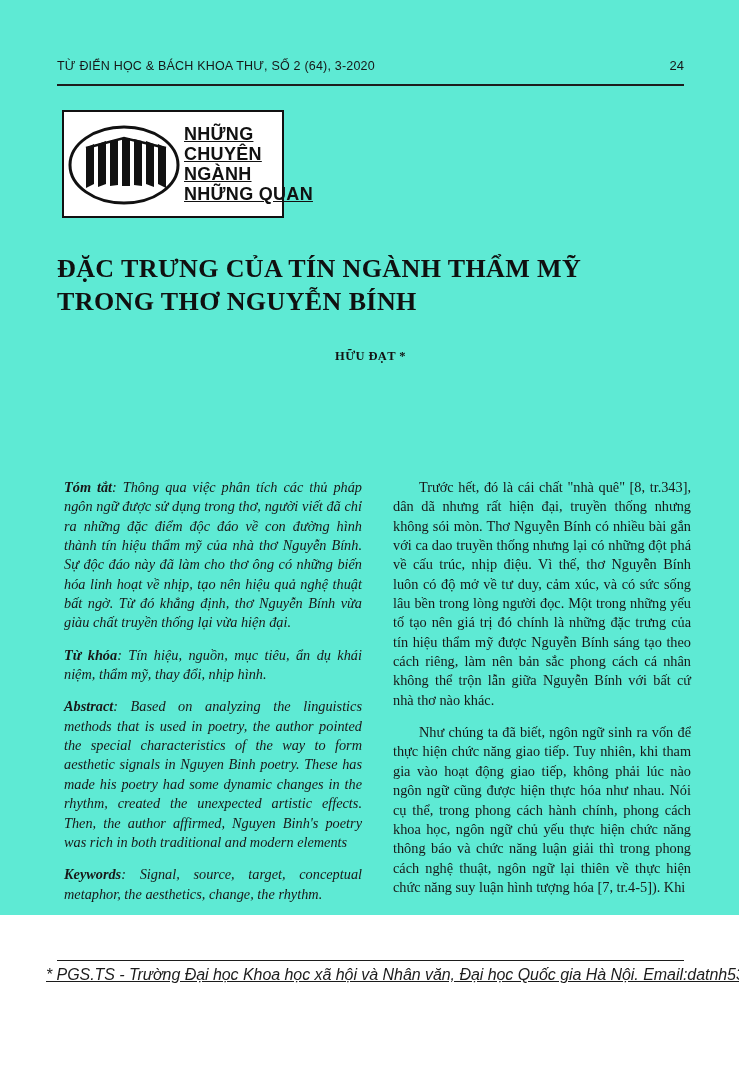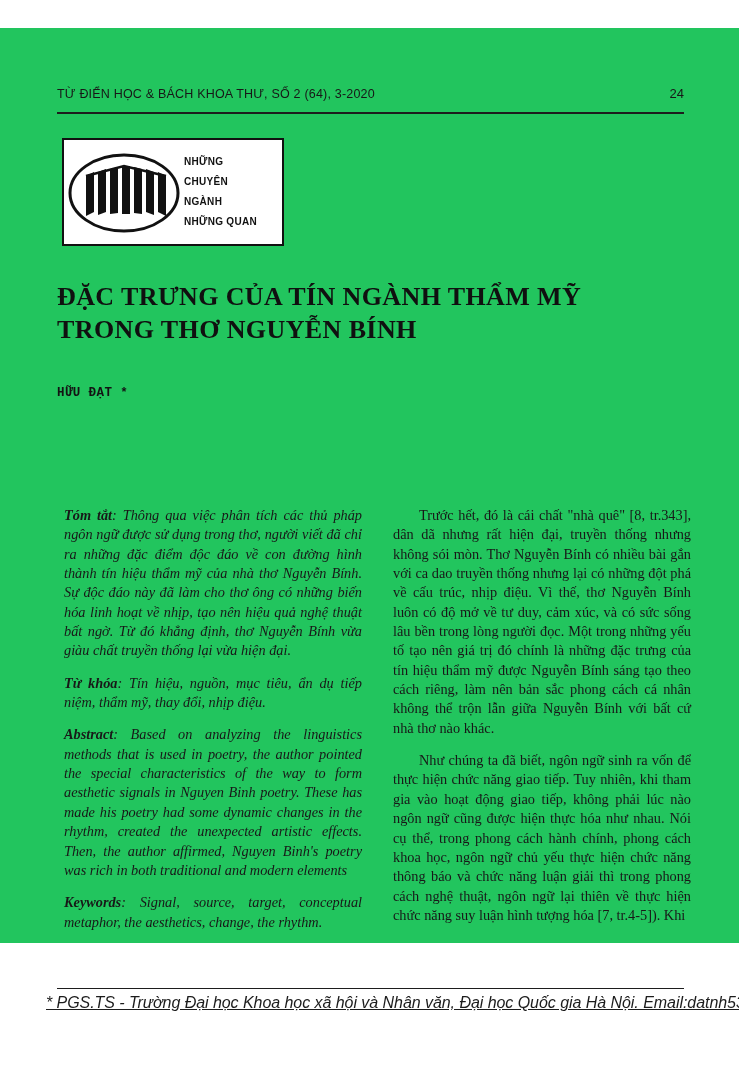--- a/index.html
+++ b/index.html
@@ -13,22 +13,21 @@
     position: relative;
     font-family: "Liberation Serif", "DejaVu Serif", serif;
     color: #1a1a1a;
     overflow: hidden;
   }
   .page {
     position: absolute;
     left: 0; top: 0;
     width: 739px;
     height: 915px;
-    background: #22c55e;
-    margin-top: 28px;
+    background: #5eead4;
   }
 
   
   .header {
     position: absolute;
     left: 57px;
     top: 58px;
     width: 627px;
     display: flex;
     align-items: baseline;
@@ -78,24 +77,25 @@
     height: 100%;
     position: relative;
     flex: 0 0 118px;
   }
   .logo-mark svg { position:absolute; left: 4px; top: 6px; }
   .logo-text {
     flex: 1 1 auto;
     padding-left: 2px;
     font-family: "Liberation Sans", sans-serif;
     font-weight: bold;
-    font-size: 10px;
+    font-size: 18px;
     line-height: 20px;
     letter-spacing: 0.3px;
     color: #111;
+    text-decoration: underline;
   }
   .logo-text div { white-space: nowrap; }
 
   
   .title {
     position: absolute;
     left: 57px;
     top: 252px;
     width: 620px;
     font-family: "Liberation Serif", serif;
@@ -103,24 +103,24 @@
     font-weight: bold;
     line-height: 33px;
     letter-spacing: 0.4px;
     color: #101010;
   }
   .title div { white-space: nowrap; }
 
   .author {
     position: absolute;
     left: 57px;
-    top: 358px;
-    width: 627px;
-    text-align: left;
-    font-family: Liberation Mono, monospace;
+    top: 349px;
+    width: 627px;
+    text-align: center;
+    font-family: Liberation Serif, serif;
     font-weight: bold;
     font-size: 12.5px;
     letter-spacing: 0.4px;
     color: #131313;
   }
 
   
   .columns {
     position: absolute;
     left: 64px;
@@ -216,21 +216,21 @@
     <div>TRONG THƠ NGUYỄN BÍNH</div>
   </div>
 
   <div class="author">HỮU ĐẠT *</div>
 
   <div class="columns">
 
     <div class="col">
       <div class="abs-block">
         <p><span class="lead">Tóm tắt</span><span>: Thông qua việc phân tích các thủ pháp ngôn ngữ được sử dụng trong thơ, người viết đã chỉ ra những đặc điểm độc đáo về con đường hình thành tín hiệu thẩm mỹ của nhà thơ Nguyễn Bính. Sự độc đáo này đã làm cho thơ ông có những biến hóa linh hoạt về nhịp, tạo nên hiệu quả nghệ thuật bất ngờ. Từ đó khẳng định, thơ Nguyễn Bính vừa giàu chất truyền thống lại vừa hiện đại.</span></p>
-        <p class="gap-before"><span class="lead">Từ khóa</span><span>: Tín hiệu, nguồn, mục tiêu, ẩn dụ tiếp niệm, thẩm mỹ, thay đổi, nhịp điệu.</span></p>
+        <p class="gap-before"><span class="lead">Từ khóa</span><span>: Tín hiệu, nguồn, mục tiêu, ẩn dụ khái niệm, thẩm mỹ, thay đổi, nhịp hình.</span></p>
         <p class="gap-before"><span class="lead">Abstract</span><span>: Based on analyzing the linguistics methods that is used in poetry, the author pointed the special characteristics of the way to form aesthetic signals in Nguyen Binh poetry. These has made his poetry had some dynamic changes in the rhythm, created the unexpected artistic effects. Then, the author affirmed, Nguyen Binh's poetry was rich in both traditional and modern elements</span></p>
         <p class="gap-before"><span class="lead">Keywords</span><span>: Signal, source, target, conceptual metaphor, the aesthetics, change, the rhythm.</span></p>
       </div>
     </div>
 
     <div class="col">
       <p class="body-para">Trước hết, đó là cái chất "nhà quê" [8, tr.343], dân dã nhưng rất hiện đại, truyền thống nhưng không sói mòn. Thơ Nguyễn Bính có nhiều bài gắn với ca dao truyền thống nhưng lại có những đột phá về cấu trúc, nhịp điệu. Vì thế, thơ Nguyễn Bính luôn có độ mở về tư duy, cảm xúc, và có sức sống lâu bền trong lòng người đọc. Một trong những yếu tố tạo nên giá trị đó chính là những đặc trưng của tín hiệu thẩm mỹ được Nguyễn Bính sáng tạo theo cách riêng, làm nên bản sắc phong cách cá nhân không thể trộn lẫn giữa Nguyễn Bính với bất cứ nhà thơ nào khác.</p>
       <p class="body-para gap-before">Như chúng ta đã biết, ngôn ngữ sinh ra vốn để thực hiện chức năng giao tiếp. Tuy nhiên, khi tham gia vào hoạt động giao tiếp, không phải lúc nào ngôn ngữ cũng được hiện thực hóa như nhau. Nói cụ thể, trong phong cách hành chính, phong cách khoa học, ngôn ngữ chủ yếu thực hiện chức năng thông báo và chức năng luận giải thì trong phong cách nghệ thuật, ngôn ngữ lại thiên về thực hiện chức năng suy luận hình tượng hóa [7, tr.4-5]). Khi</p>
     </div>
 

